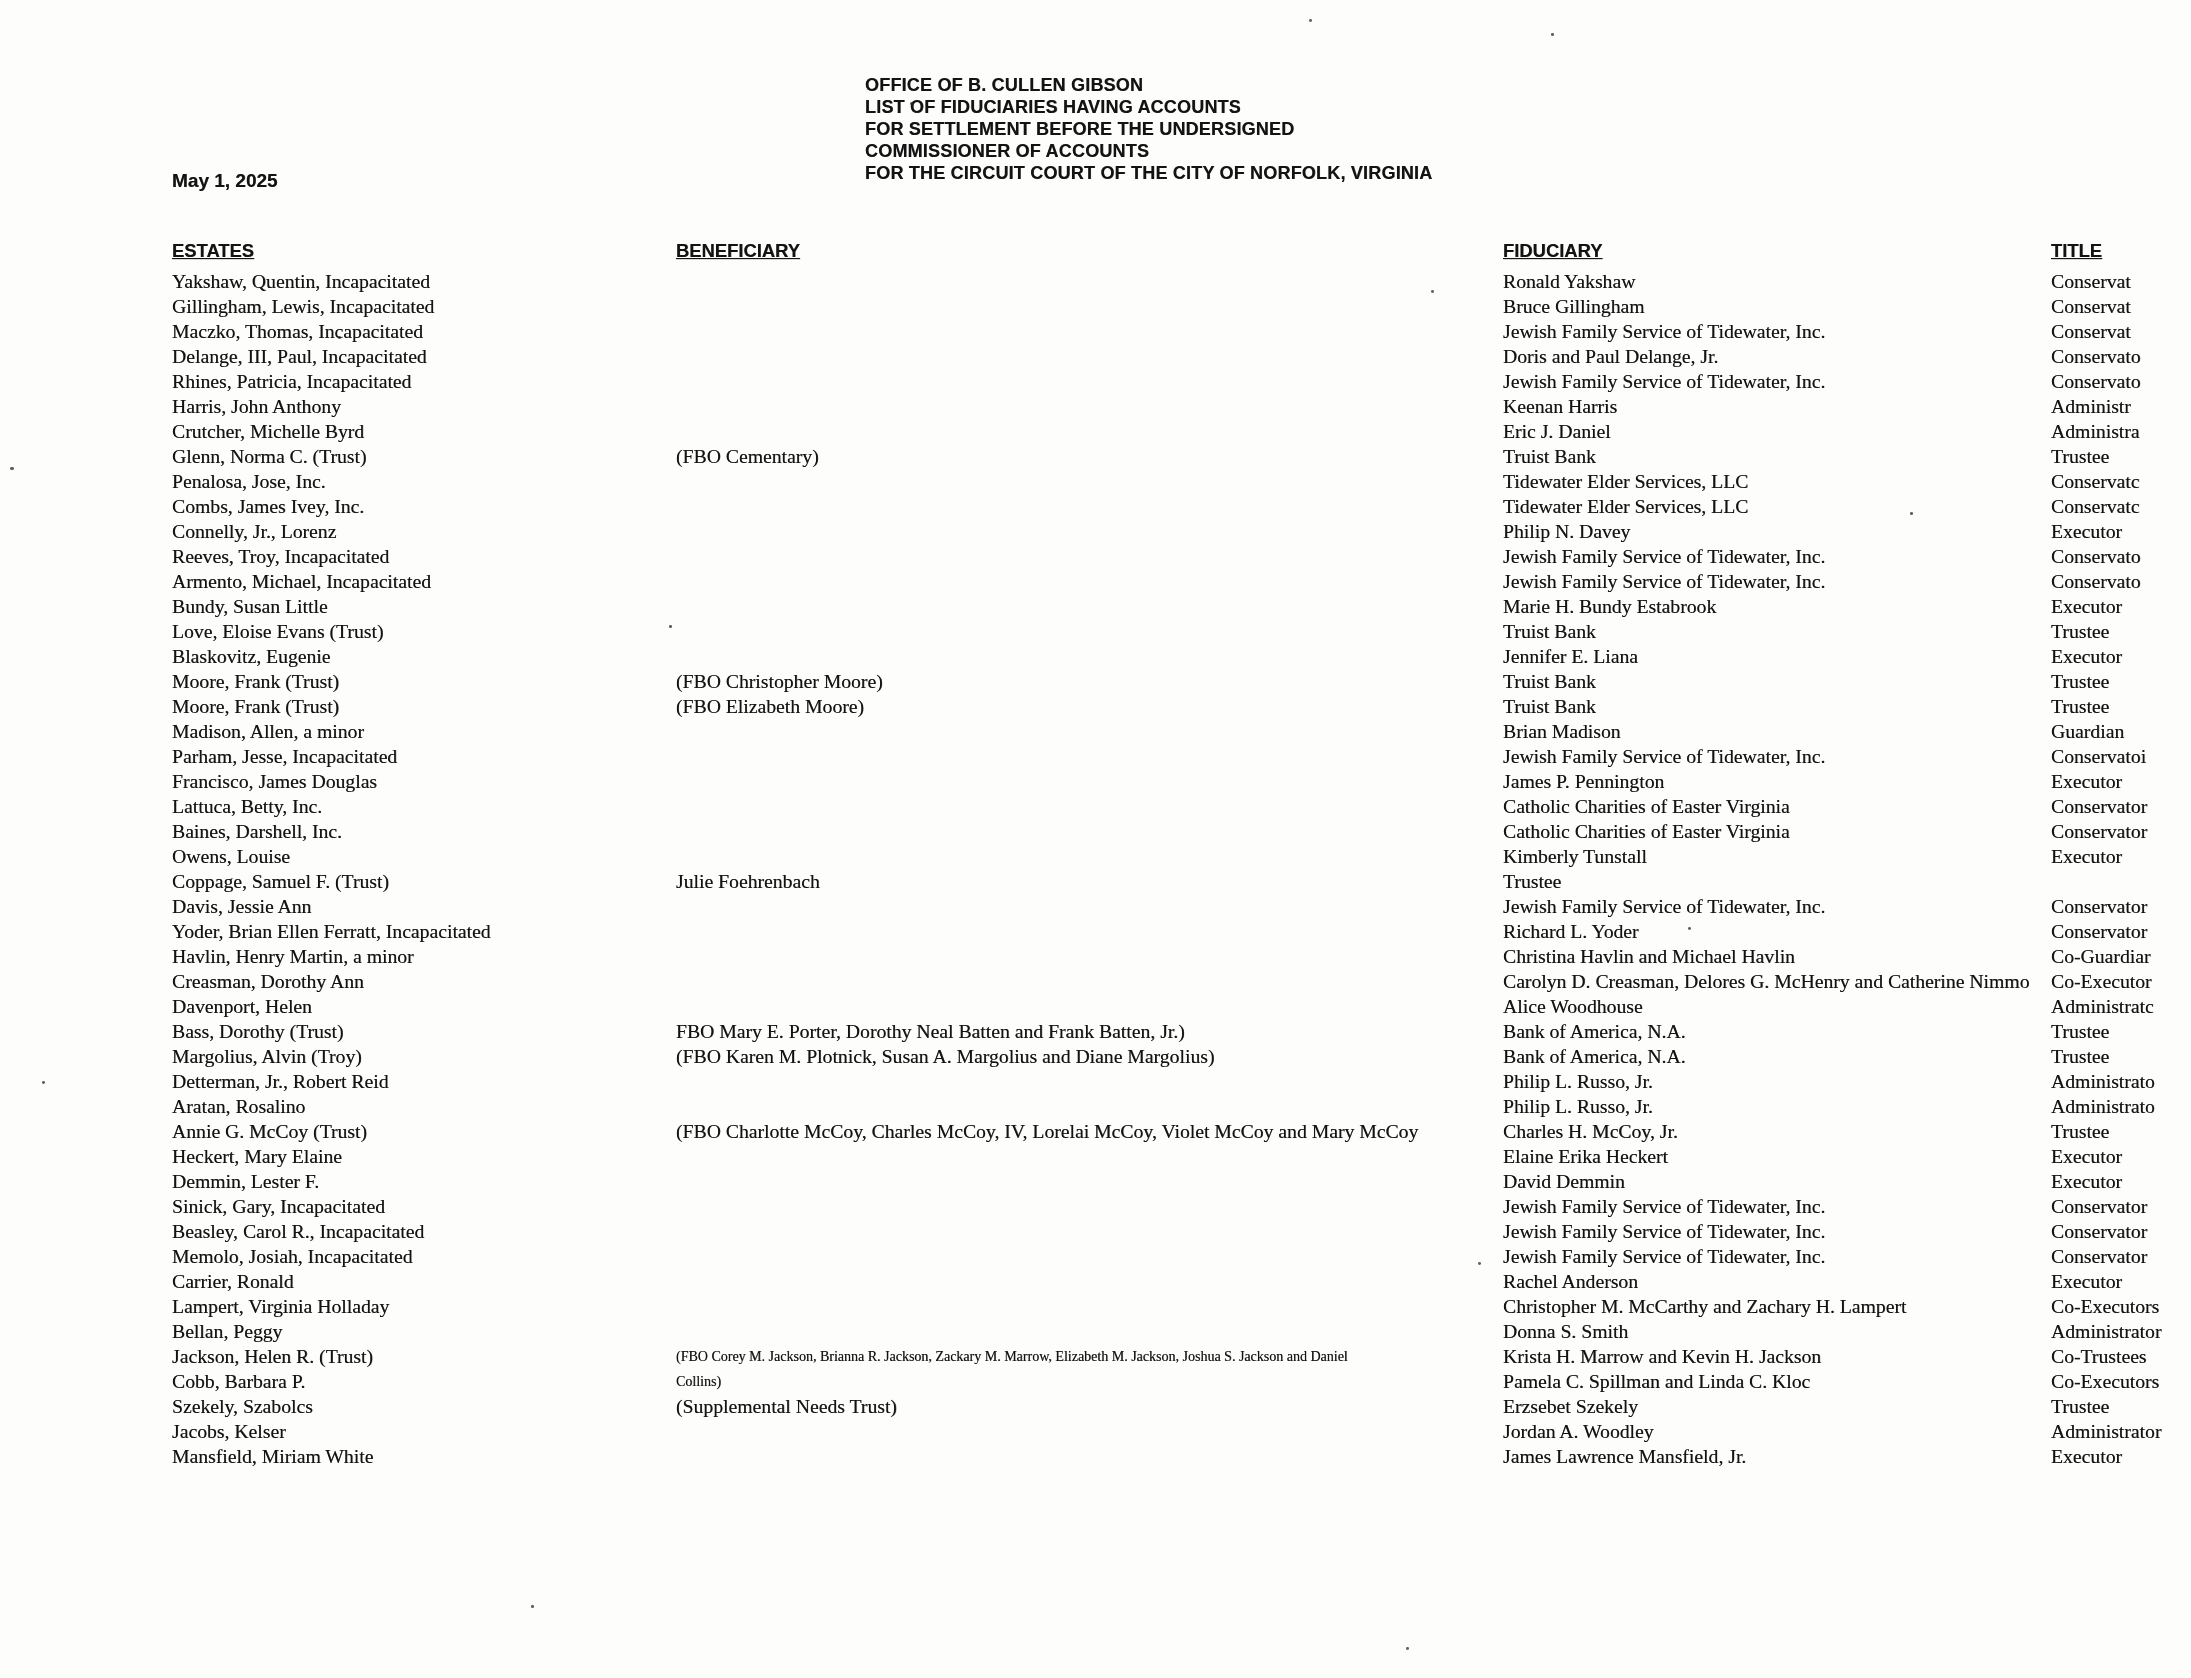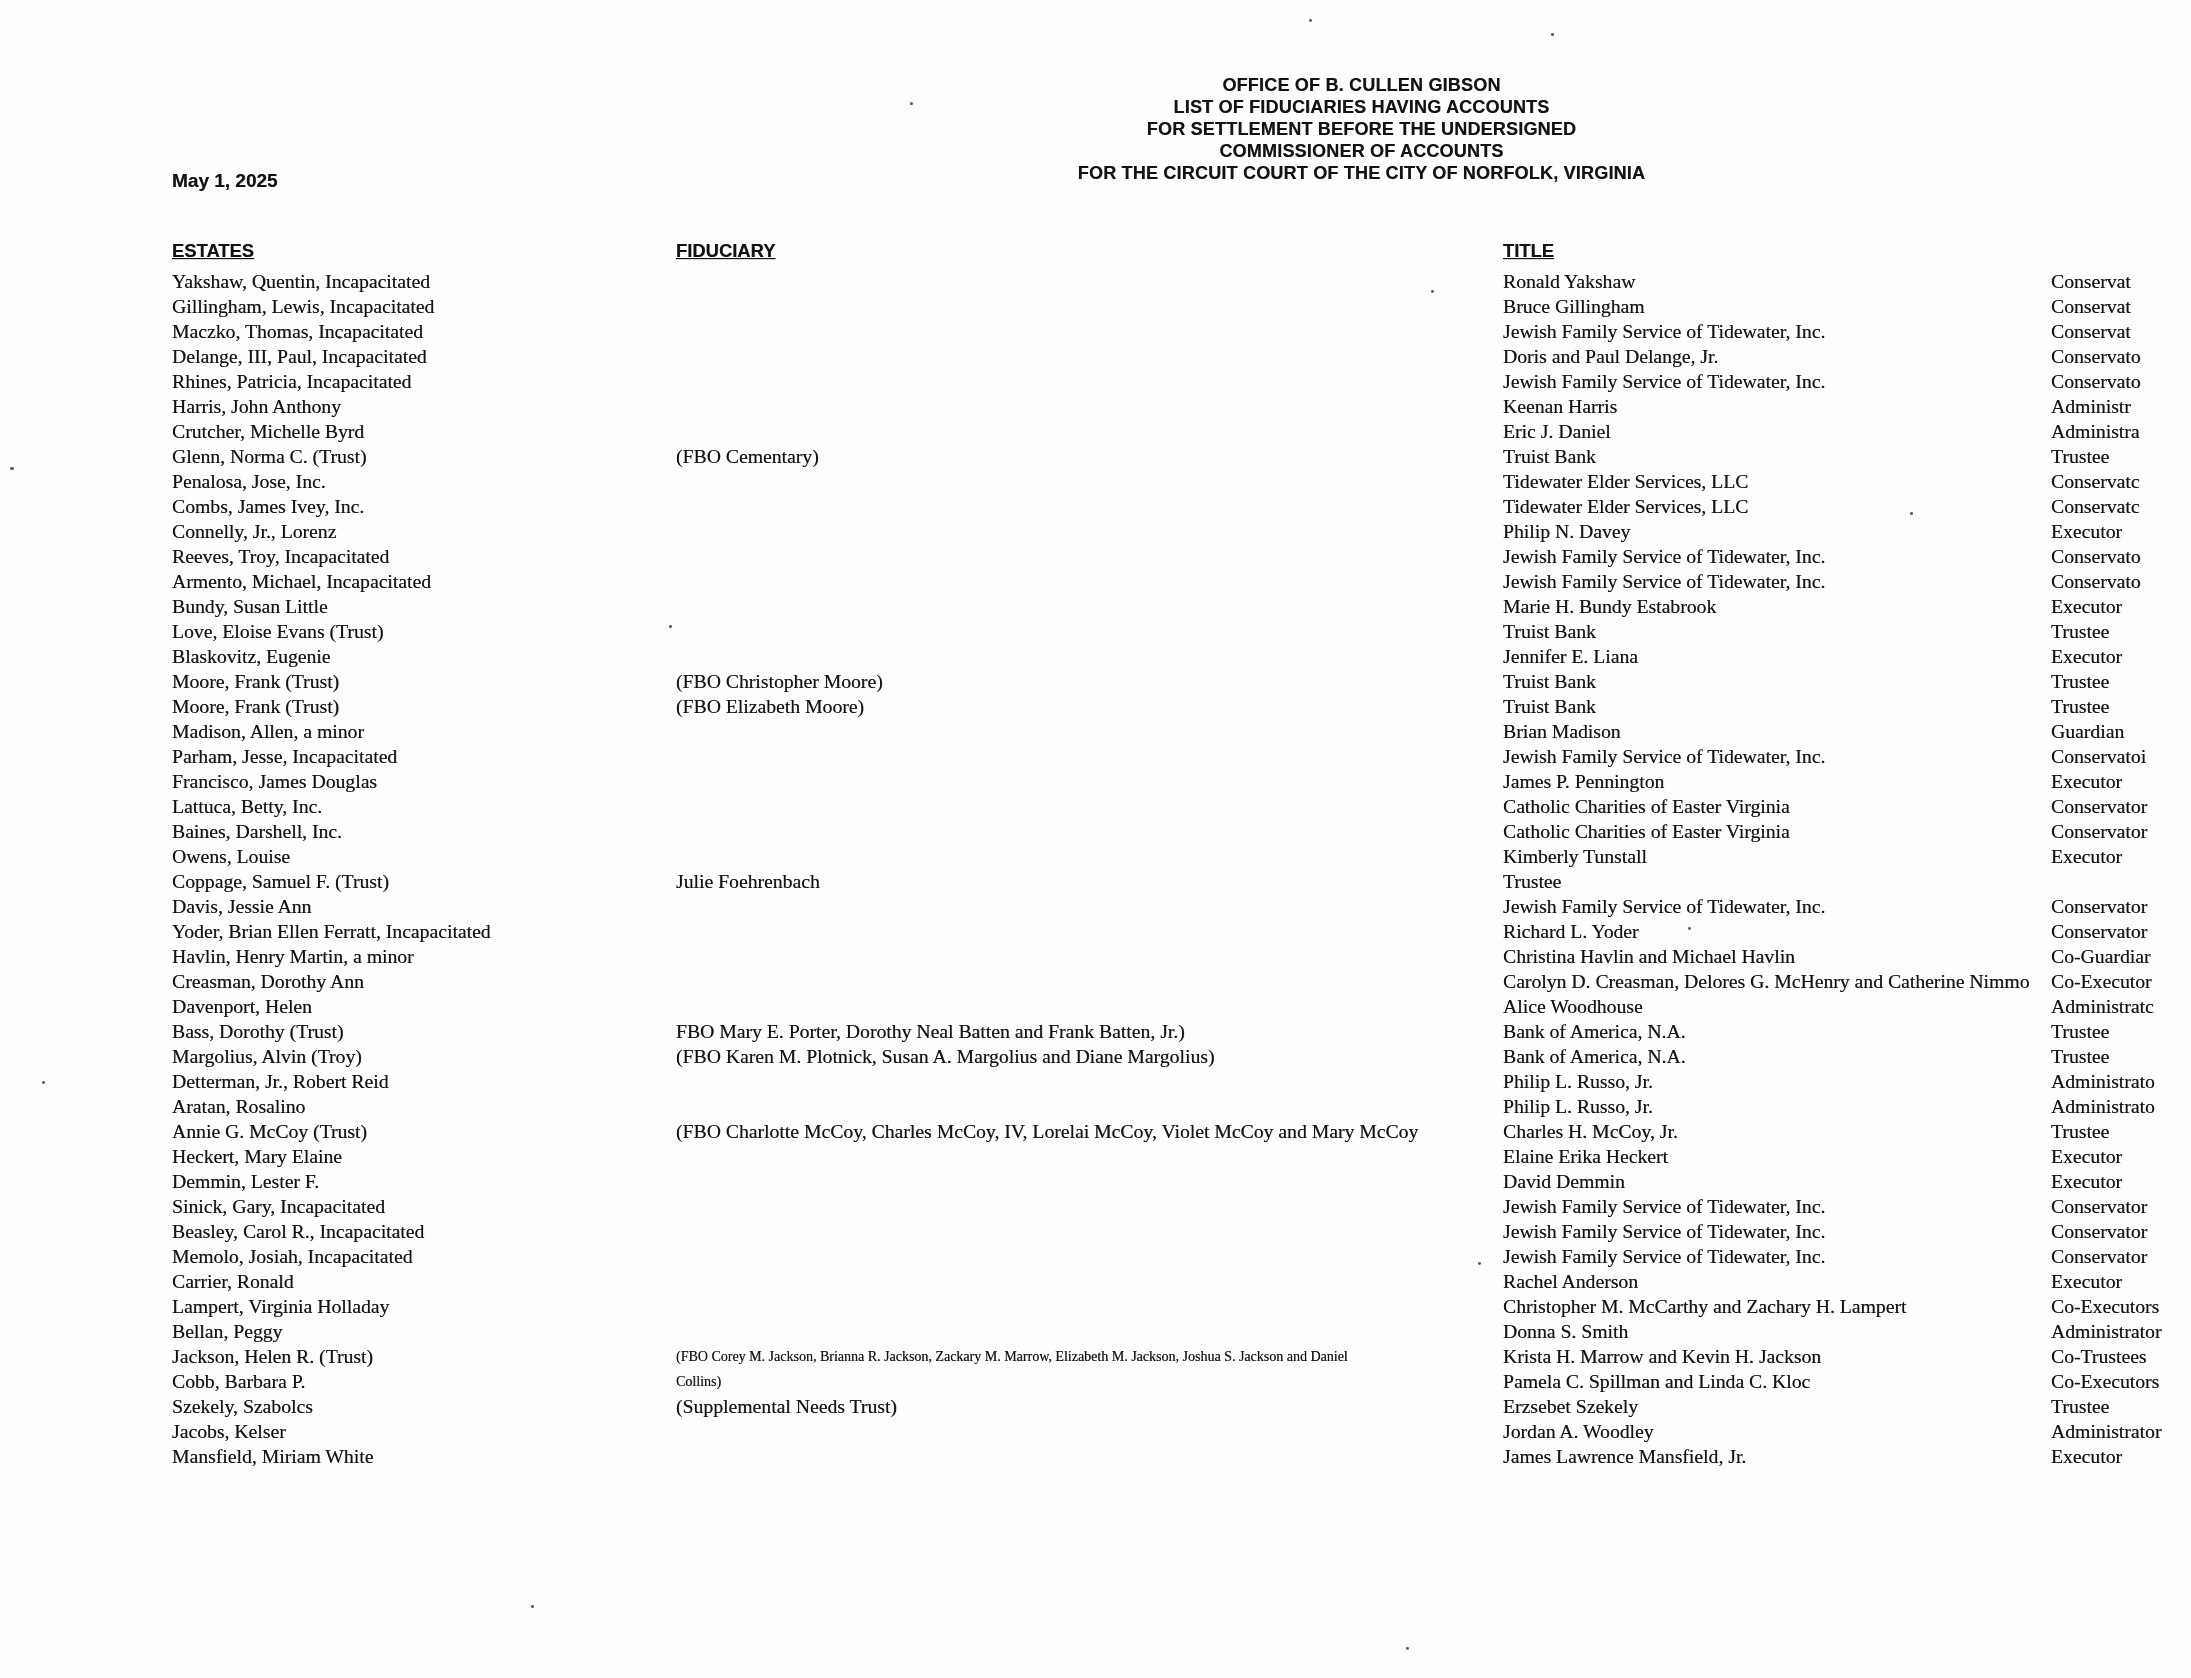--- a/index.html
+++ b/index.html
@@ -8,21 +8,20 @@
     background:#fdfdfc;
     font-family:"Liberation Serif","DejaVu Serif",serif;
     color:#131313;
     overflow:hidden;
   }
   .ink{ text-shadow:0.3px 0.3px 0.4px rgba(10,10,10,0.55); }
 
   
   .doc-header{
     position:absolute;left:865px;top:74px;width:993px;
-    text-align:center;
     font-family:"Liberation Sans","DejaVu Sans",sans-serif;
     font-weight:bold;font-size:18px;line-height:22px;
     letter-spacing:0.2px;
   }
   .doc-date{
     position:absolute;left:172px;top:170px;
     font-family:"Liberation Sans","DejaVu Sans",sans-serif;
     font-weight:bold;font-size:19px;
   }
 
@@ -62,20 +61,21 @@
   <div>FOR SETTLEMENT BEFORE THE UNDERSIGNED</div>
   <div>COMMISSIONER OF ACCOUNTS</div>
   <div>FOR THE CIRCUIT COURT OF THE CITY OF NORFOLK, VIRGINIA</div>
 </div>
 
 <div class="doc-date ink">May 1, 2025</div>
 
 <div class="fidu-table">
   <div class="t-row header-row ink">
     <span class="cell">ESTATES</span>
+    <span class="cell">BENEFICIARY</span>
     <span class="cell">FIDUCIARY</span>
     <span class="cell title">TITLE</span>
   </div>
   <div id="rows-container">
       <div class="t-row ink">
         <span class="cell">Yakshaw, Quentin, Incapacitated</span>
         <span class="cell benef"></span>
         <span class="cell">Ronald Yakshaw</span>
         <span class="cell title">Conservat</span>
       </div>

